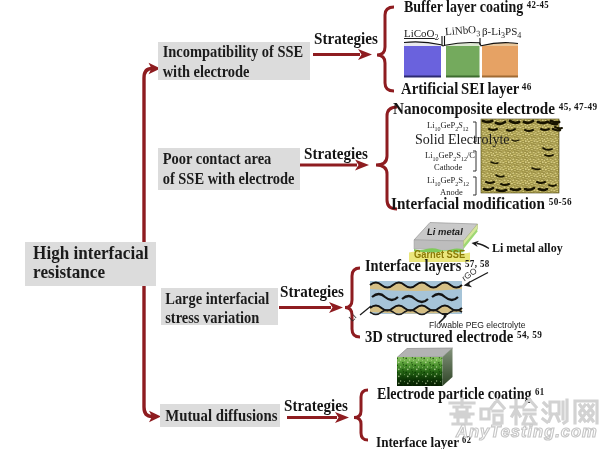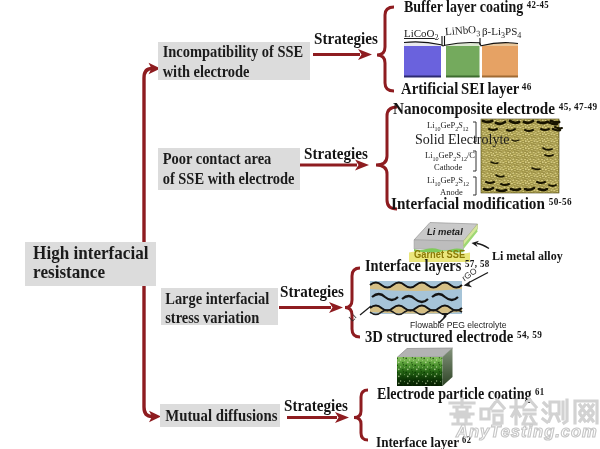--- a/index.html
+++ b/index.html
@@ -185,23 +185,23 @@
 
 <div class="lbl" style="left:427px;top:120px;font-size:8.5px;">Li<sub style="font-size:6px;">10</sub>GeP<sub style="font-size:6px;">2</sub><i>S</i><sub style="font-size:6px;">12</sub></div>
 <div class="lbl" style="left:415px;top:132px;font-size:14px;">Solid Electrolyte</div>
 <div class="lbl" style="left:425px;top:150px;font-size:8.5px;">Li<sub style="font-size:6px;">10</sub>GeP<sub style="font-size:6px;">2</sub>S<sub style="font-size:6px;">12</sub>/C</div>
 <div class="lbl" style="left:434px;top:162px;font-size:8.5px;text-align:center;">Cathode</div>
 <div class="lbl" style="left:427px;top:175px;font-size:8.5px;">Li<sub style="font-size:6px;">10</sub>GeP<sub style="font-size:6px;">2</sub>S<sub style="font-size:6px;">12</sub></div>
 <div class="lbl" style="left:440px;top:187px;font-size:8.5px;">Anode</div>
 
 <div class="lbl" style="left:427px;top:226px;font-size:9.5px;font-weight:bold;font-family:'Liberation Sans',sans-serif;transform:skewX(-10deg);">Li metal</div>
 <div class="lbl" style="left:414px;top:249px;font-size:10px;font-weight:bold;font-family:'Liberation Sans',sans-serif;color:#8a7a06;transform:scaleX(0.93);transform-origin:left;">Garnet SSE</div>
-<div class="t" style="left:492px;top:249px;font-size:12px;">Li metal alloy</div>
-
-<div class="lbl" style="left:410px;top:320px;font-size:8.6px;font-family:'Liberation Sans',sans-serif;color:#1a1a1a;">Flowable PEG electrolyte</div>
+<div class="t" style="left:492px;top:241px;font-size:12px;">Li metal alloy</div>
+
+<div class="lbl" style="left:429px;top:320px;font-size:8.6px;font-family:'Liberation Sans',sans-serif;color:#1a1a1a;">Flowable PEG electrolyte</div>
 
 <svg width="600" height="449" viewBox="0 0 600 449" style="pointer-events:none;">
   <g stroke="#d2d2d2" stroke-width="3.2" fill="none" stroke-linecap="square">
 
     <g transform="translate(449,399)">
       <path d="M1,4 h24 M13,0 v5 M5,8 h16 M8,8 v5 h10 v-5 M2,15 h22 M13,13 v3 M6,18 h14 M9,18 v7 M17,18 v7 M4,25 h18"></path>
     </g>
 
     <g transform="translate(480,399)">
       <path d="M1,10 h8 v10 h-8 Z M17,1 L11,9 M17,1 L24,9 M13,12 h9 M14,16 h8 v8 h-8 Z"></path>

